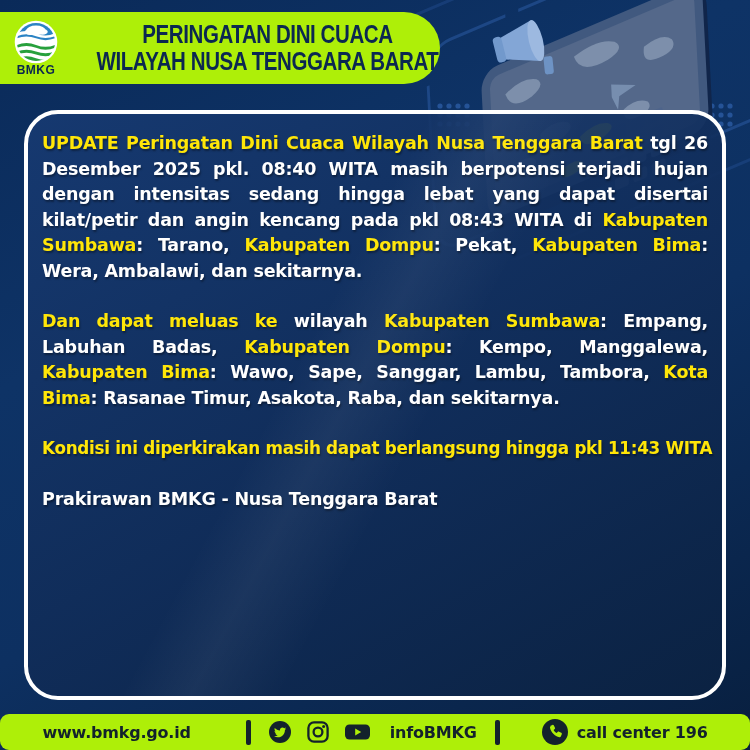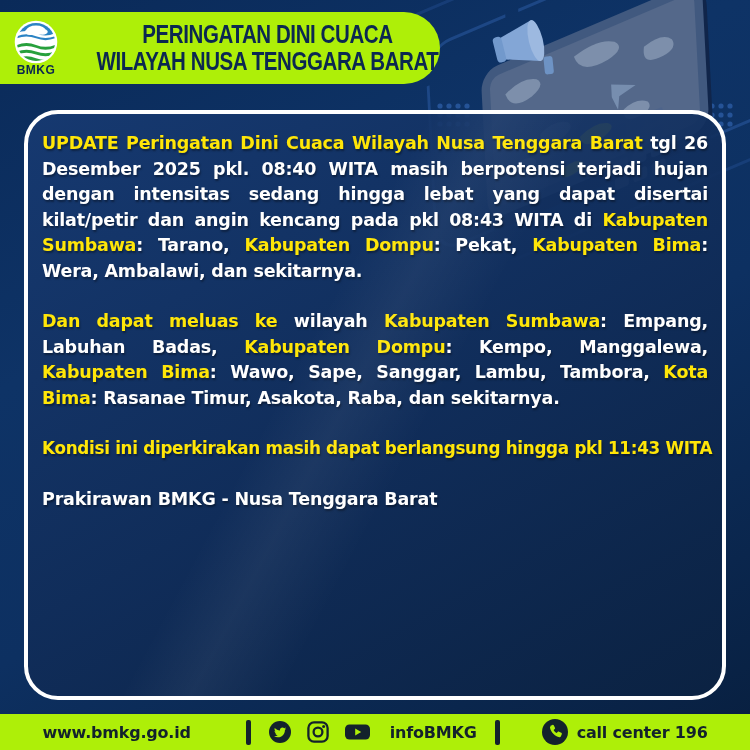--- a/index.html
+++ b/index.html
@@ -46,21 +46,21 @@
   }
   .warning-text p:nth-child(3){ white-space:nowrap; font-size:16.8px; letter-spacing:-.3px; text-align:left; }
   .warning-text p:nth-child(4){ margin-bottom:0; }
   .seg-w { color:#ffffff; }
   .seg-y { color:#ffe608; }
 
   
   .footer-bar {
     position:absolute; left:0; right:0; bottom:0; height:36px; z-index:4;
     background:#aeef08; display:flex; align-items:center; justify-content:center;
-    color:#13222c; font-weight:bold; font-size:16px; letter-spacing:-.2px;
+    color:#13222c; font-weight:bold; font-size:16px; letter-spacing:-.2px;border-radius:9px;
   }
   .footer-bar .sep { width:5px; height:25px; background:#13222c; border-radius:2px; }
   .f-url { margin-right:55px; }
   .social-group { display:flex; align-items:center; gap:16px; margin:0 18px; }
   .social-label { margin-left:4px; }
   .call-group { display:flex; align-items:center; gap:9px; margin-left:42px; }
   .icon { display:block; }
 </style>
 </head>
 <body>

